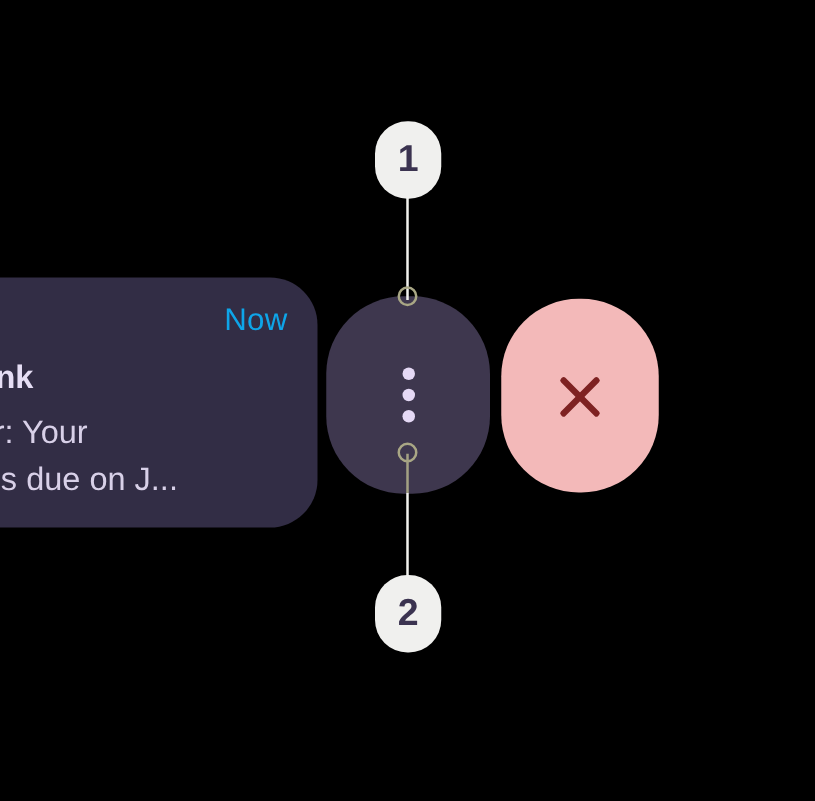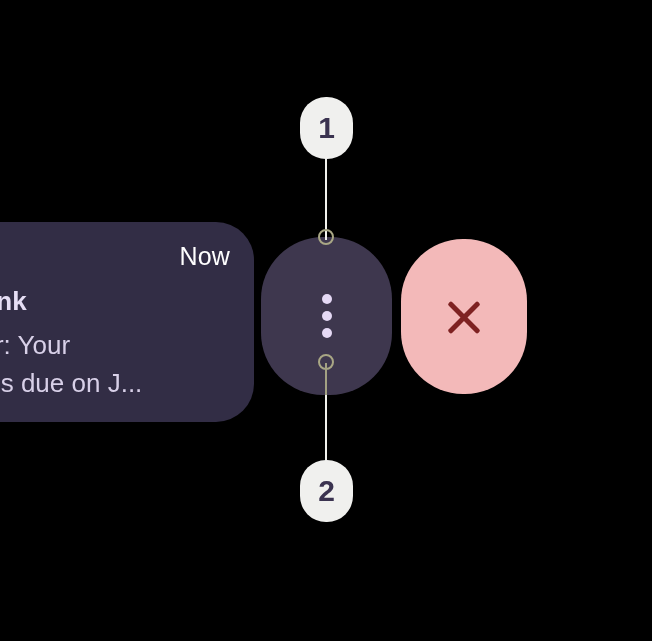--- a/index.html
+++ b/index.html
@@ -28,21 +28,21 @@
     background: #322D45;
     border-radius: 38px;
     box-sizing: border-box;
     padding: 18px 22px 20px 22px;
   }
   .notif-time {
     position: absolute;
     right: 24px;
     top: 20px;
     font-size: 25px;
-    color: #ffffff;
+    color: #0ea5e9;
     letter-spacing: 0.2px;
   }
   .notif-title {
     position: absolute;
     left: 22px;
     top: 64px;
     font-size: 26px;
     font-weight: bold;
     color: #E6DEF5;
     white-space: nowrap;

